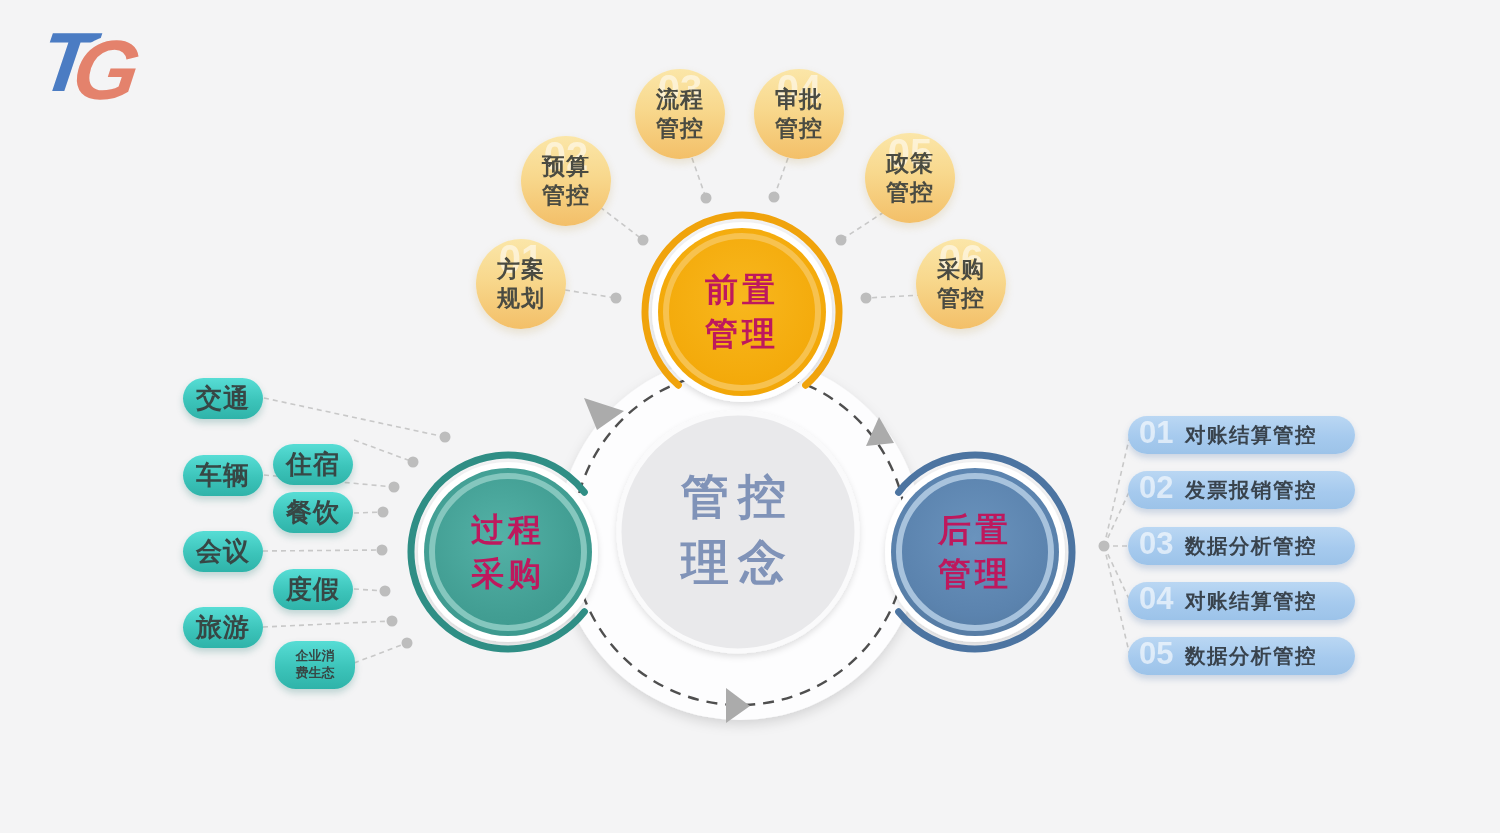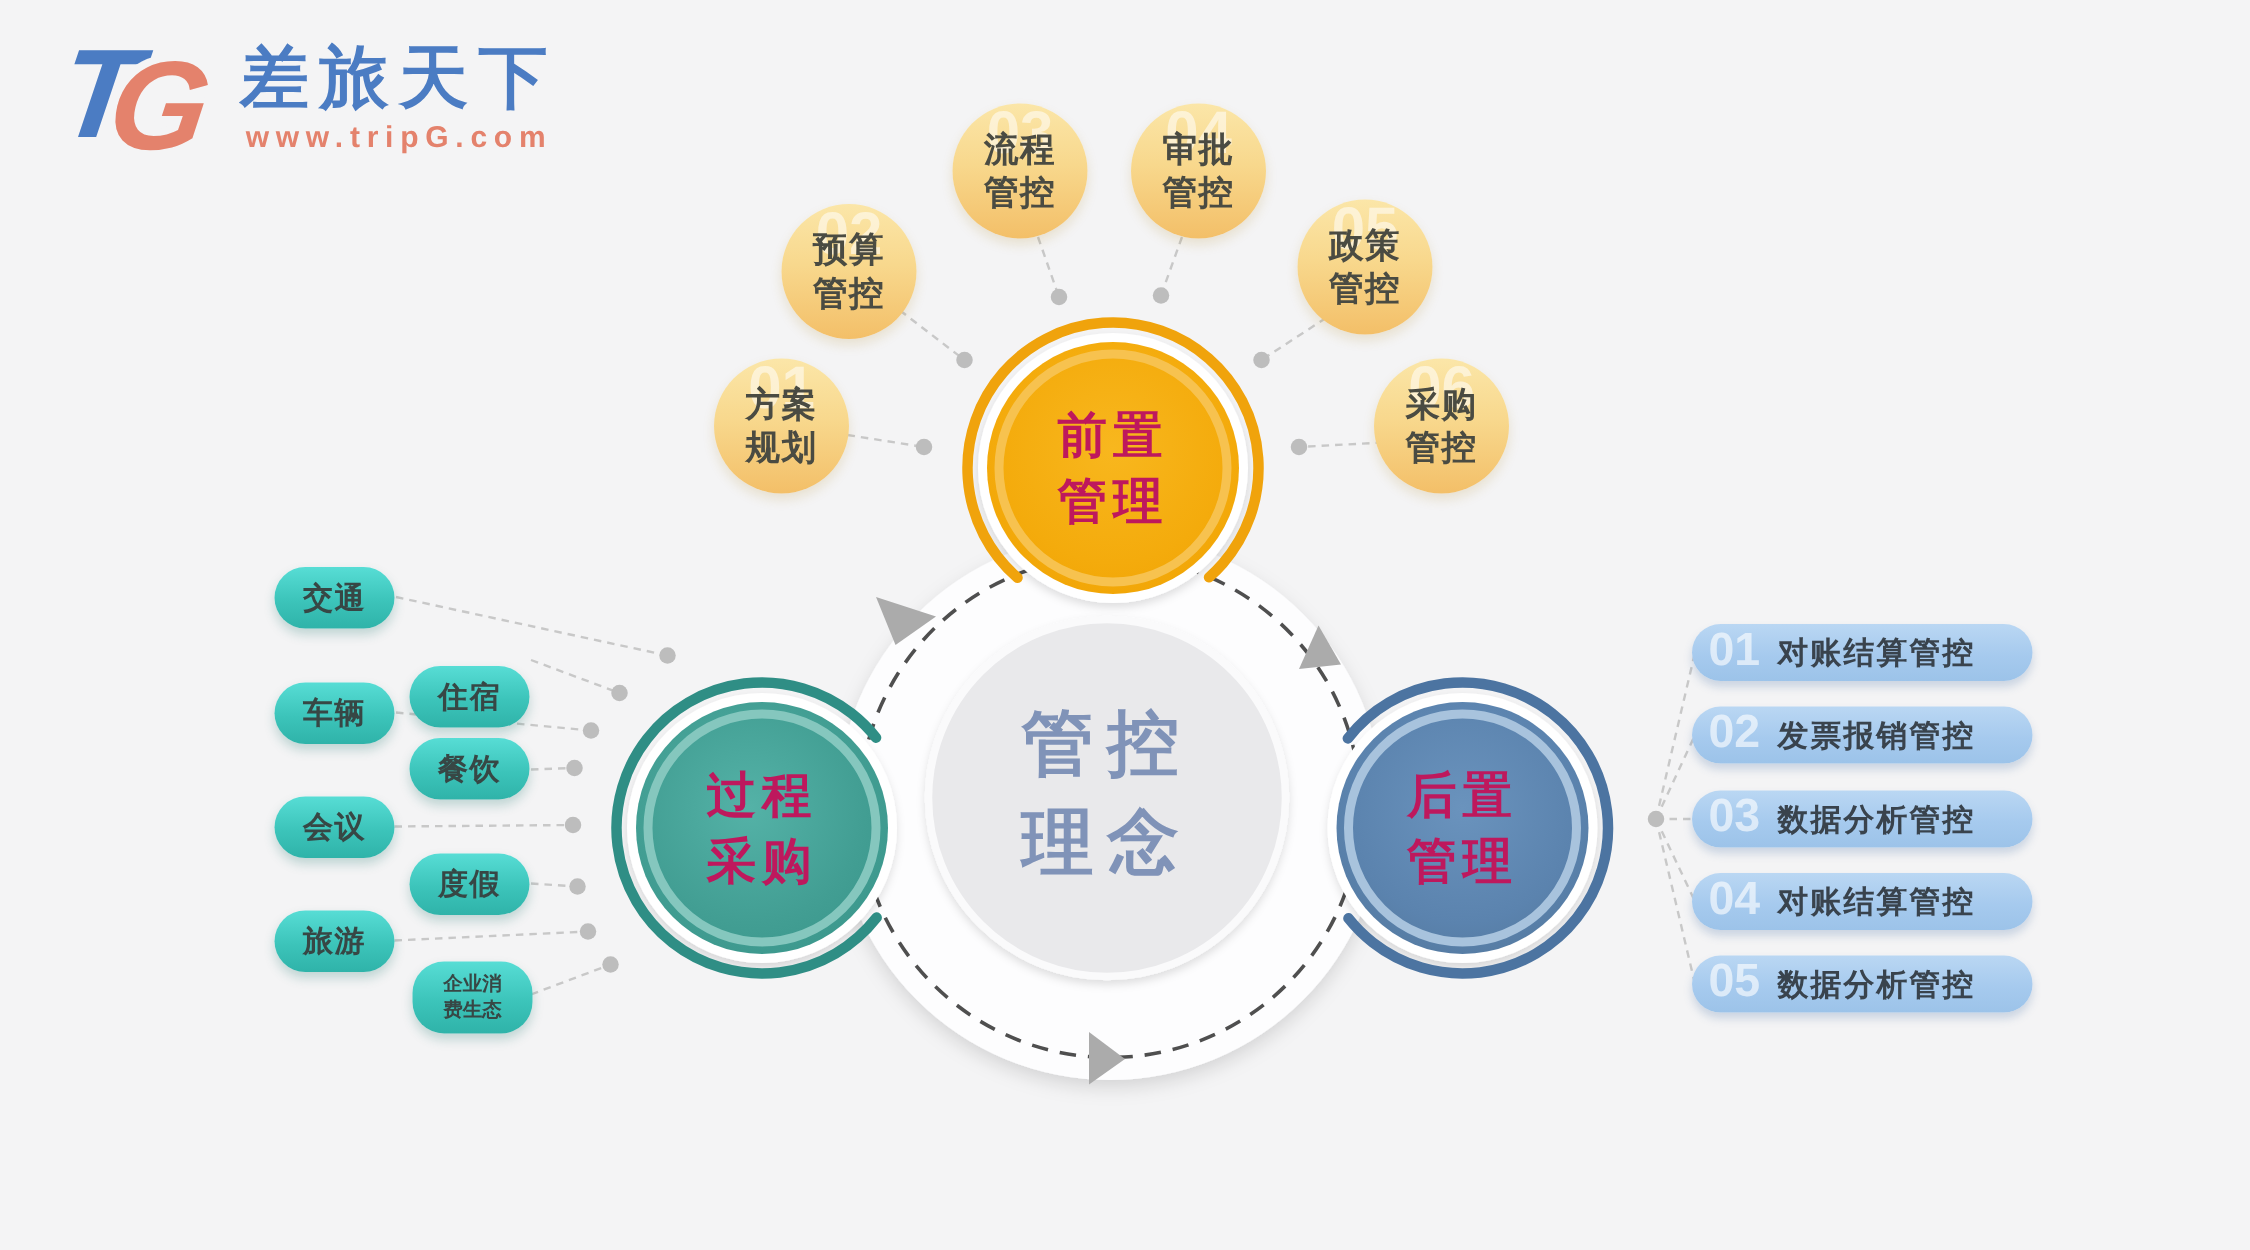--- a/index.html
+++ b/index.html
@@ -25,21 +25,21 @@
      display:flex;align-items:center;justify-content:center;}
   .bubble .num{position:absolute;top:-2px;left:0;right:0;text-align:center;
      font-size:40px;font-weight:bold;color:rgba(255,255,255,.55);}
   .bubble .lbl{position:relative;font-size:23px;font-weight:600;color:#4a4b42;line-height:1.25;letter-spacing:1px;}
 
   
   .tpill{position:absolute;width:80px;height:41px;border-radius:21px;
      background:linear-gradient(180deg,#57ddd5 0%,#3cc4ba 55%,#2fb3a9 100%);
      box-shadow:0 4px 7px rgba(30,120,110,.25);
      display:flex;align-items:center;justify-content:center;
-     font-size:20px;font-weight:600;color:#374745;letter-spacing:1px;}
+     font-size:26px;font-weight:600;color:#374745;letter-spacing:1px;}
   .tpill.small{width:80px;height:48px;font-size:13px;line-height:1.3;letter-spacing:0;}
 
   
   .bpill{position:absolute;width:227px;height:38px;border-radius:19px;
      background:linear-gradient(180deg,#bad7f3 0%,#a6caee 55%,#9cc3e9 100%);
      box-shadow:0 4px 6px rgba(80,120,170,.25);
      display:flex;align-items:center;}
   .bpill .num{position:absolute;left:11px;top:-1px;font-size:31px;font-weight:bold;color:rgba(255,255,255,.62);}
   .bpill .lbl{margin-left:57px;font-size:20.5px;font-weight:600;color:#39434d;letter-spacing:1.5px;}
 
@@ -157,24 +157,20 @@
         <circle cx="866" cy="298" r="5.5"></circle>
       <circle cx="1104" cy="546" r="5.5"></circle>
     </g>
   </svg>
 
   <div class="logo">
     <div class="monogram">
       <span class="t">T</span>
       <span class="g">G</span>
     </div>
-    <div class="logo-text">
-      <div class="brand">差旅天下</div>
-      <div class="site">www.tripG.com</div>
-    </div>
   </div>
 
   <div class="bubble" style="left:476px;top:239px">
     <span class="num">01</span>
     <span class="lbl two-line">方案
 规划</span>
   </div>
   <div class="bubble" style="left:521px;top:136px">
     <span class="num">02</span>
     <span class="lbl two-line">预算

